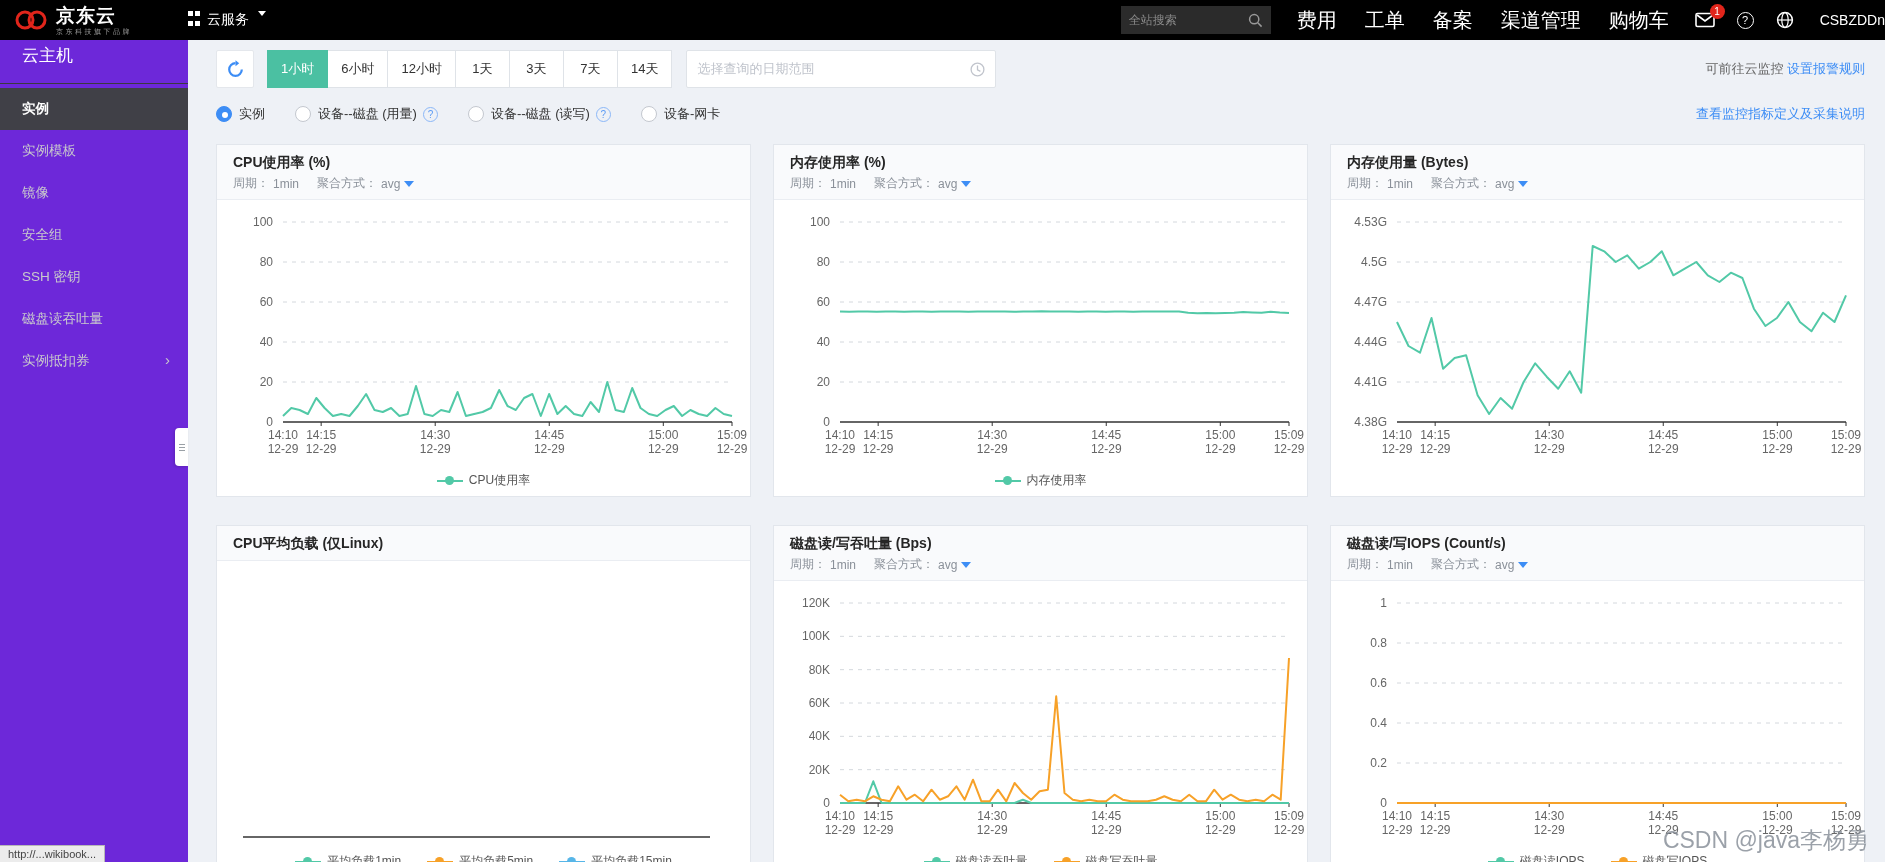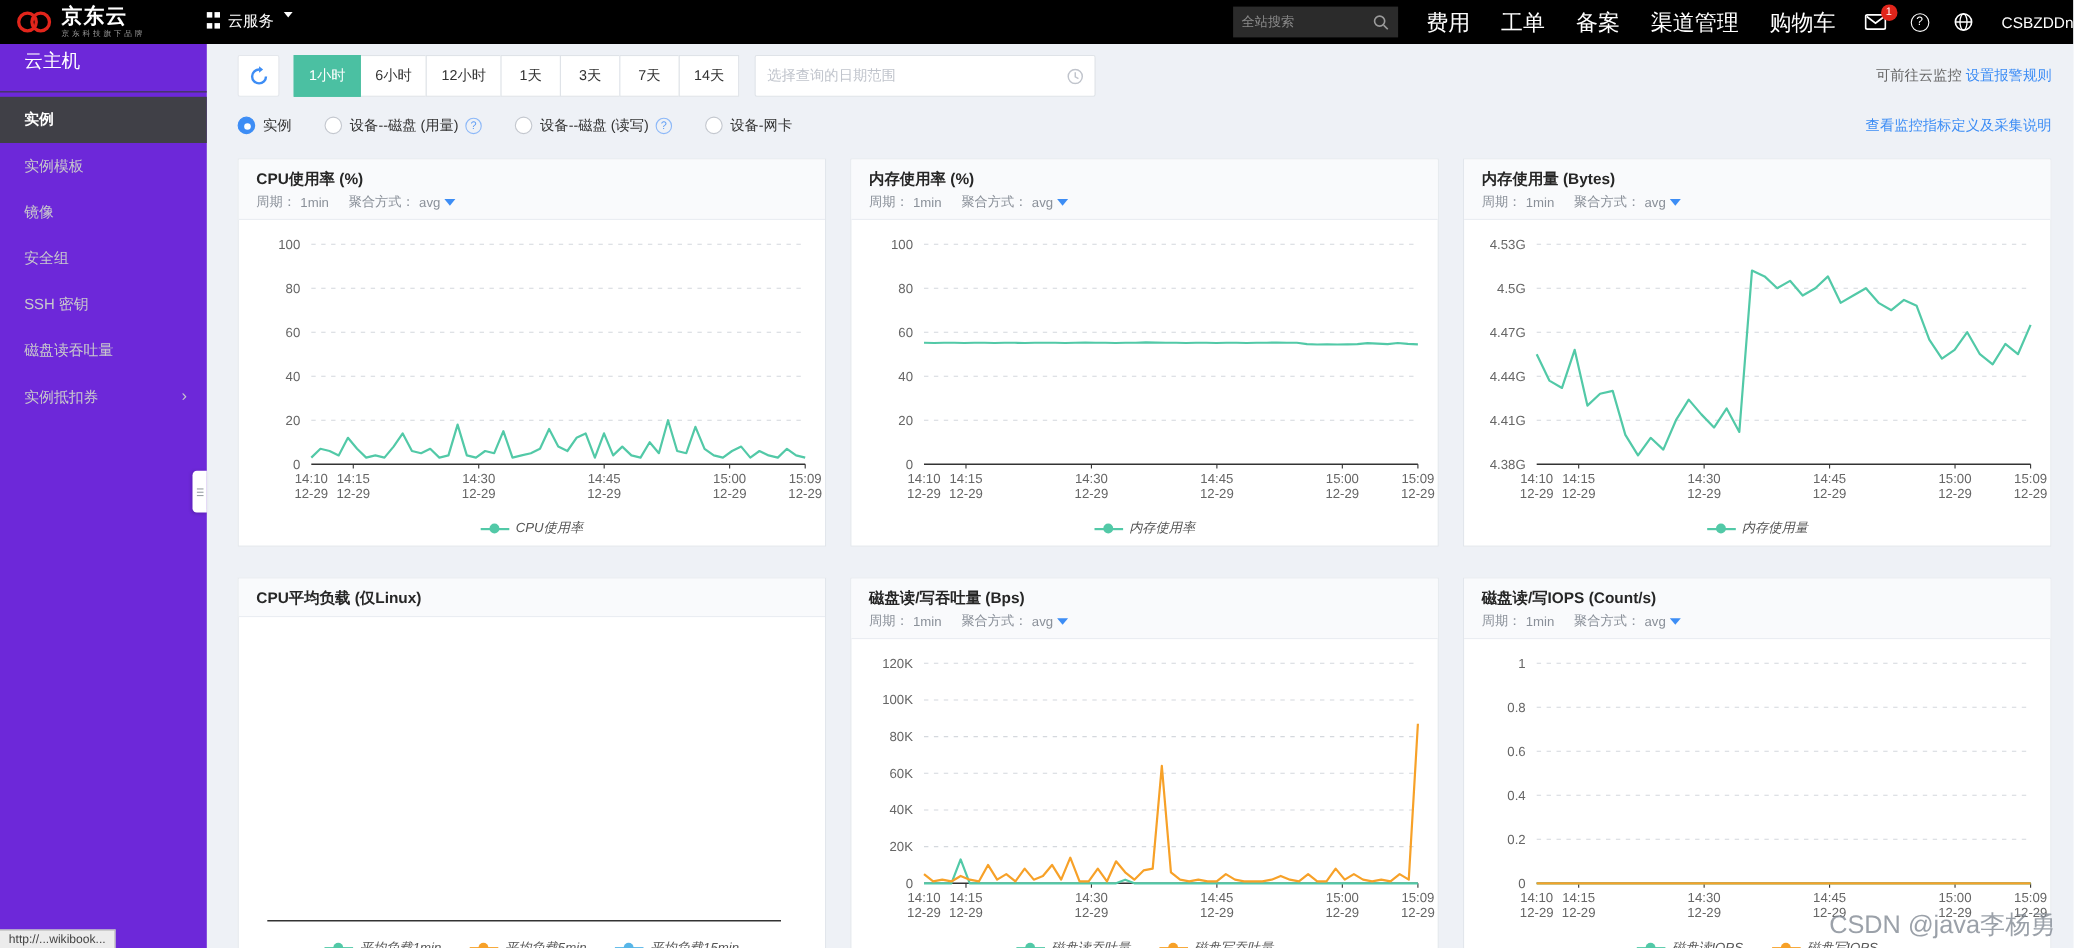--- a/index.html
+++ b/index.html
@@ -58,21 +58,21 @@
   
   .charts { display:grid; grid-template-columns:repeat(3, 1fr); column-gap:22px; row-gap:28px; margin-top:16px; }
   .card { background:#fff; border:1px solid #e2e6ec; height:353px; display:flex; flex-direction:column; }
   .card-head { padding:9px 16px 7px; border-bottom:1px solid #eaedf2; background:#f9fafc; }
   .card-title { font-size:14px; font-weight:bold; color:#262626; }
   .card-sub { font-size:12px; color:#8a9099; margin-top:3px; display:flex; align-items:center; gap:4px; }
   .agg-dd { display:inline-flex; align-items:center; gap:4px; cursor:pointer; }
   .agg-caret { width:0; height:0; border-left:5px solid transparent; border-right:5px solid transparent; border-top:6px solid #3d8df5; }
   .chart-body { flex:1; position:relative; overflow:hidden; }
   .chart-body svg { display:block; }
-  .legend { height:32px; display:flex; align-items:center; justify-content:center; gap:26px;font-style:italic; }
+  .legend { height:32px; display:flex; align-items:center; justify-content:center; gap:26px; }
   .lg-item { display:flex; align-items:center; gap:6px; font-size:12px; color:#555; cursor:pointer; }
   .lg-marker { position:relative; width:26px; height:9px; }
   .lg-marker .lg-line { position:absolute; left:0; right:0; top:4px; height:2px; }
   .lg-marker .lg-dot { position:absolute; left:8px; top:0; width:9px; height:9px; border-radius:50%; }
 
   .watermark { position:absolute; right:16px; bottom:6px; font-size:23px; color:rgba(130,138,148,.8); z-index:60; }
   .link-tooltip { position:absolute; left:0; bottom:0; background:#ececec; border:1px solid #b8b8b8; border-left:none; border-bottom:none; font-size:11px; color:#444; padding:2px 8px; z-index:70; max-width:170px; white-space:nowrap; overflow:hidden;margin-top:20px; }
 </style>
 </head>
 <body>
@@ -361,29 +361,20 @@
               <text x="332.257" y="239" text-anchor="middle" font-size="12" fill="#666">14:45</text>
               <text x="332.257" y="253" text-anchor="middle" font-size="12" fill="#666">12-29</text>
               <line x1="446.303" y1="222" x2="446.303" y2="226" stroke="#333" stroke-width="1"></line>
               <text x="446.303" y="239" text-anchor="middle" font-size="12" fill="#666">15:00</text>
               <text x="446.303" y="253" text-anchor="middle" font-size="12" fill="#666">12-29</text>
               <line x1="515" y1="222" x2="515" y2="226" stroke="#333" stroke-width="1"></line>
               <text x="515" y="239" text-anchor="middle" font-size="12" fill="#666">15:09</text>
               <text x="515" y="253" text-anchor="middle" font-size="12" fill="#666">12-29</text>
               <polyline points="66.0,122.0 77.5,146.0 89.0,152.7 100.5,118.0 112.1,168.7 123.6,158.0 135.1,155.3 146.6,195.3 158.1,214.0 169.6,198.0 181.1,208.7 192.6,182.0 204.2,163.3 215.7,176.7 227.2,188.7 238.7,171.3 250.2,192.7 261.7,46.0 273.2,51.3 284.7,62.0 296.3,55.3 307.8,68.7 319.3,62.0 330.8,51.3 342.3,75.3 353.8,68.7 365.3,62.0 376.8,75.3 388.4,82.0 399.9,72.7 411.4,78.0 422.9,108.7 434.4,126.0 445.9,118.0 457.4,102.0 468.9,122.0 480.5,131.3 492.0,112.7 503.5,122.0 515.0,95.3" fill="none" stroke="#52c9a7" stroke-width="2" stroke-linejoin="round"></polyline>
             </svg>
-          </div>
-          <div class="legend">
-            <div class="lg-item">
-              <span class="lg-marker">
-                <span class="lg-line" style="background: rgb(82, 201, 167);"></span>
-                <span class="lg-dot" style="background: rgb(82, 201, 167);"></span>
-              </span>
-              <span>内存使用量</span>
-            </div>
           </div>
         </div>
         <div class="card">
           <div class="card-head">
             <div class="card-title">CPU平均负载  (仅Linux)</div>
           </div>
           <div class="chart-body">
             <svg width="533" height="284" viewBox="0 0 533 284">
               <line x1="26" y1="276" x2="493" y2="276" stroke="#333" stroke-width="1.4"></line>
             </svg>

